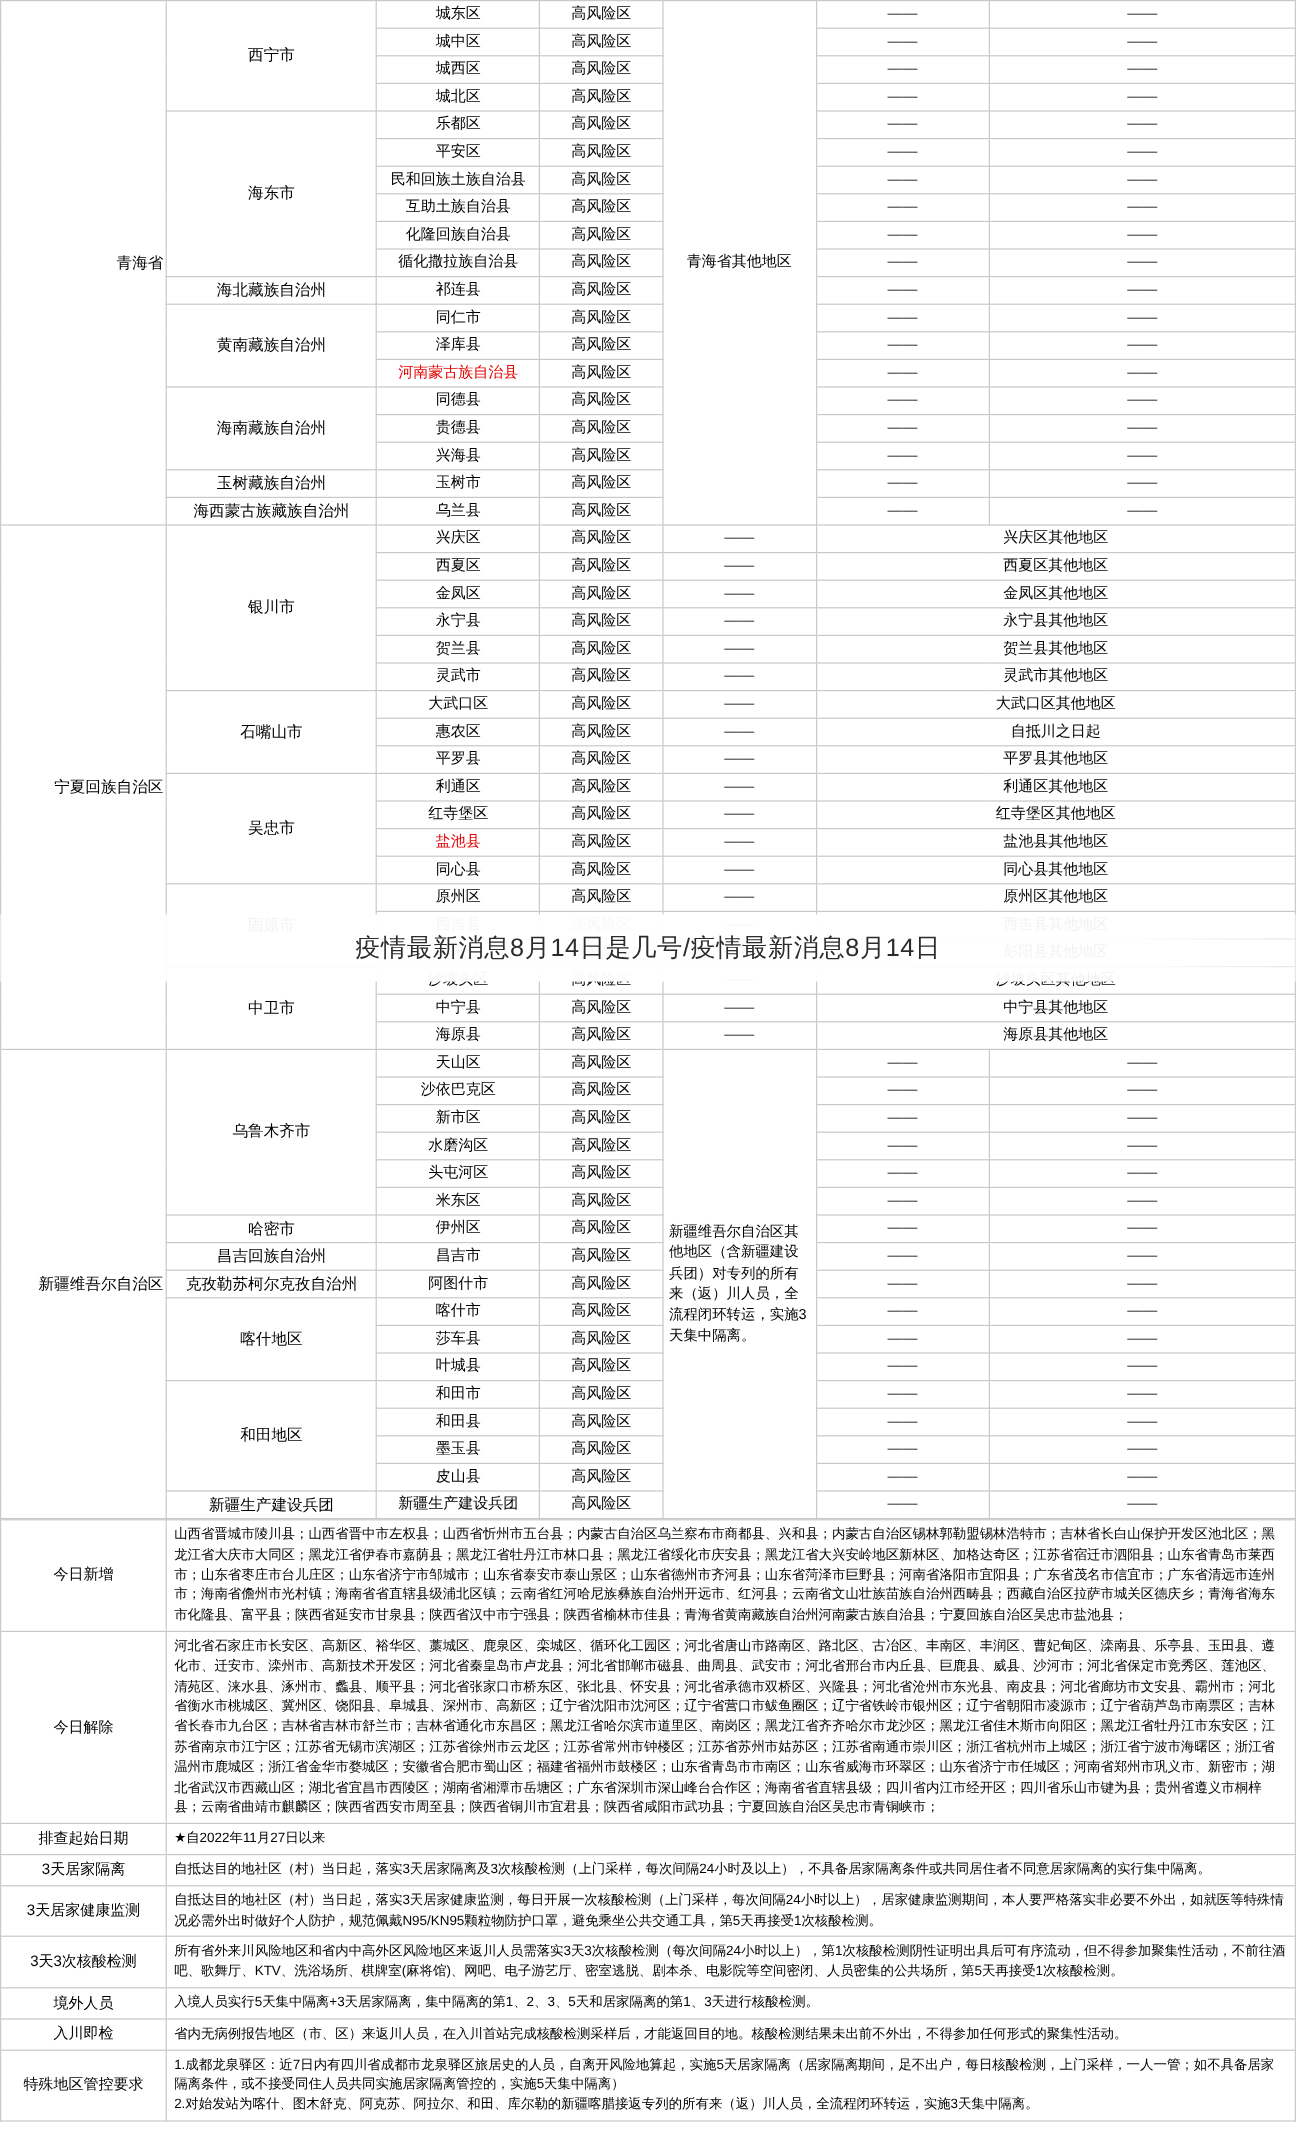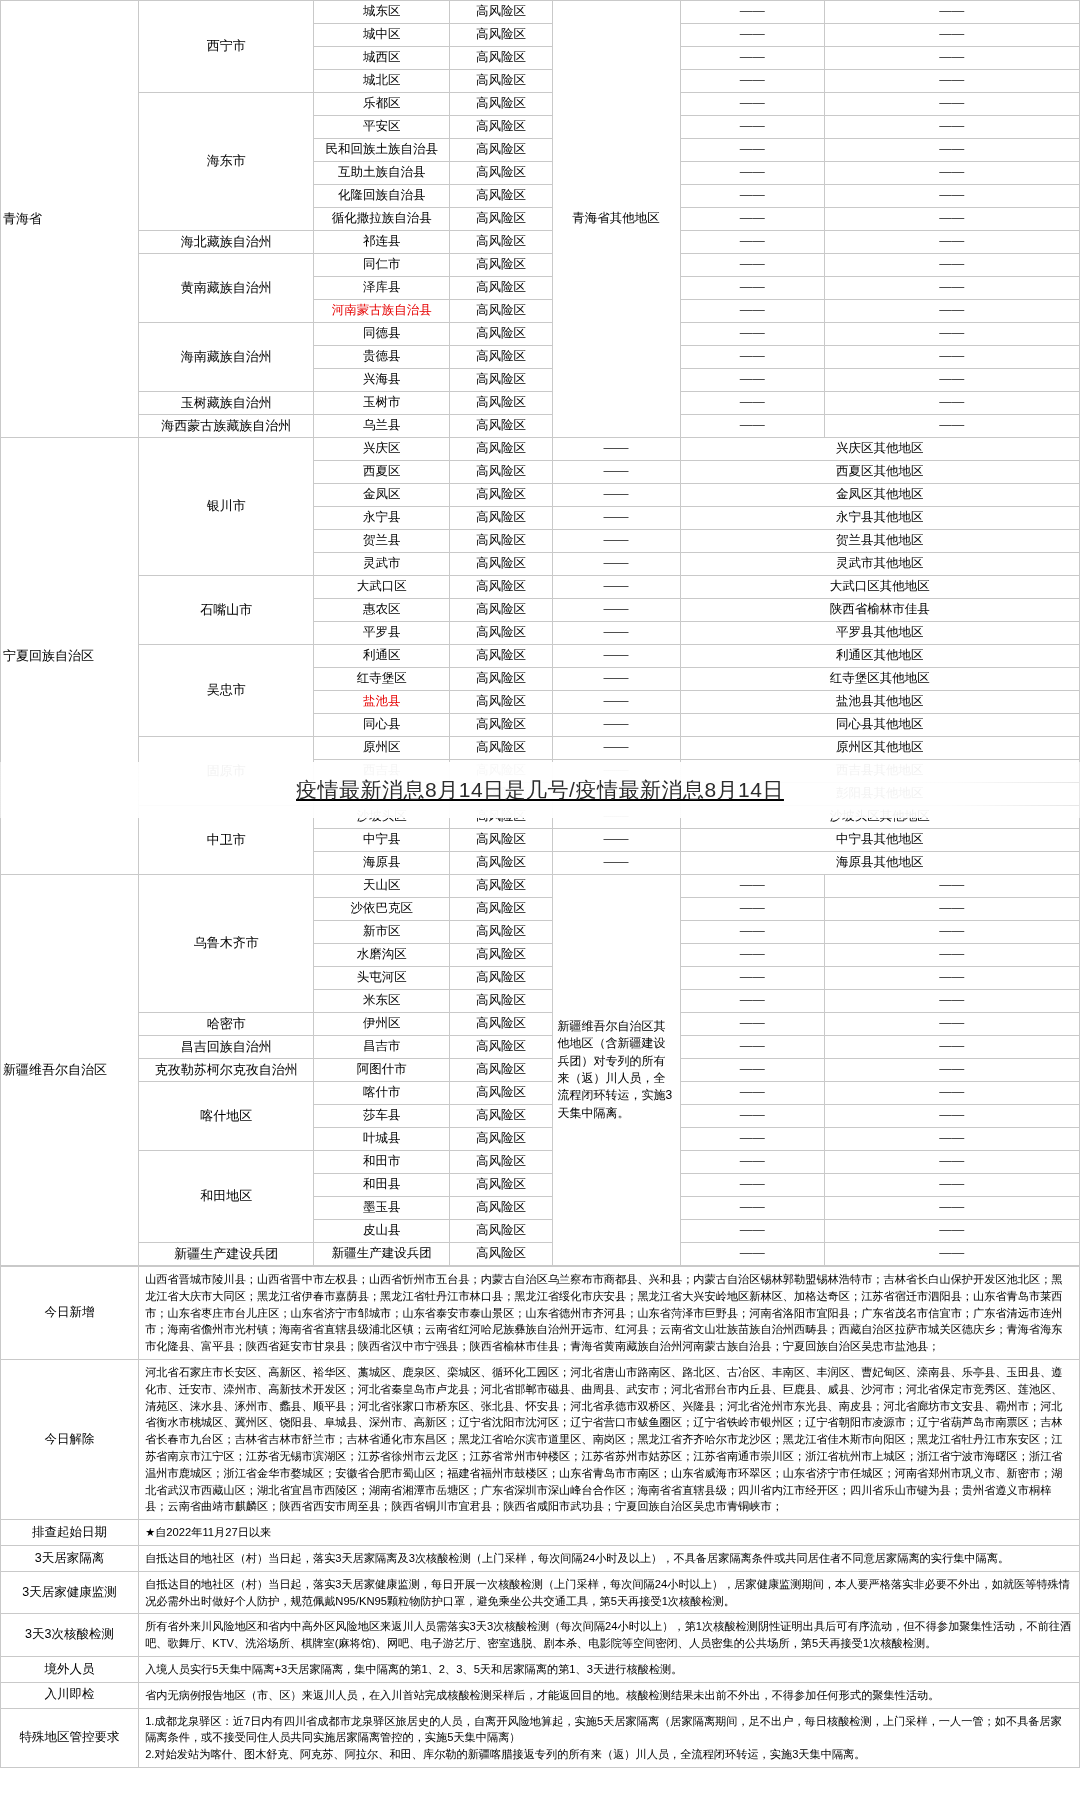--- a/index.html
+++ b/index.html
@@ -1,33 +1,33 @@
 <!DOCTYPE html>
 <html><head>
 <meta charset="utf-8">
 <style>
   html,body{margin:0;padding:0;background:#ffffff;}
   body{font-family:"Liberation Sans","DejaVu Sans",sans-serif;color:#000;}
   .page{width:1080px;height:1796px;position:relative;overflow:hidden;background:#fff;}
   table{border-collapse:collapse;width:1080px;table-layout:fixed;}
   td{border:1px solid #c9c9c9;font-size:11.5px;line-height:1.25;padding:1px 2px;vertical-align:middle;}
-  .c-prov{text-align:left;font-size:13px;}
+  .c-prov{text-align:right;font-size:13px;}
   .c-city{text-align:center;font-size:13px;margin-top:36px;}
   .c-area{text-align:center;font-size:12.5px;margin-top:18px;}
   .c-risk{text-align:center;font-size:12.5px;}
   .c-dash{text-align:center;font-size:12.5px;}
   .c-other{text-align:center;font-size:12.5px;}
   .red{color:#e60000;}
   .dash{color:#333;}
   .note{font-size:12px;text-align:left;line-height:1.45;padding:0 5px;}
   .lbl{text-align:center;font-size:12.5px;}
   .para{font-size:11.2px;text-align:left;line-height:1.5;padding:4px 6px;}
   .banner{position:absolute;left:0;width:1080px;height:56px;top:762px;
     background:linear-gradient(90deg, rgba(255,255,255,0.55) 0%, rgba(255,255,255,0.94) 12%, rgba(255,255,255,0.97) 50%, rgba(255,255,255,0.94) 88%, rgba(255,255,255,0.55) 100%);
-    display:flex;align-items:center;justify-content:center;text-decoration:underline;}
+    display:flex;align-items:center;justify-content:center;}
   .banner-text{font-size:21px;color:#2b2b2b;letter-spacing:.5px;
     text-shadow:0 1px 0 #fff,0 0 6px #fff,0 0 12px #fff;white-space:nowrap;}
   .rowline td{height:20px;}
 </style>
 </head>
 <body>
 
 <div class="page">
 
   <table>
@@ -206,21 +206,21 @@
           <td class="c-city" rowspan="3">石嘴山市</td>
           <td class="c-area">大武口区</td>
           <td class="c-risk">高风险区</td>
           <td class="c-dash dash">——</td>
           <td class="c-other" colspan="2">大武口区其他地区</td>
         </tr>
         <tr class="rowline">
           <td class="c-area">惠农区</td>
           <td class="c-risk">高风险区</td>
           <td class="c-dash dash">——</td>
-          <td class="c-other" colspan="2">陕西省榆林市佳县</td>
+          <td class="c-other" colspan="2">自抵川之日起</td>
         </tr>
         <tr class="rowline">
           <td class="c-area">平罗县</td>
           <td class="c-risk">高风险区</td>
           <td class="c-dash dash">——</td>
           <td class="c-other" colspan="2">平罗县其他地区</td>
         </tr>
         <tr class="rowline">
           <td class="c-city" rowspan="4">吴忠市</td>
           <td class="c-area">利通区</td>

